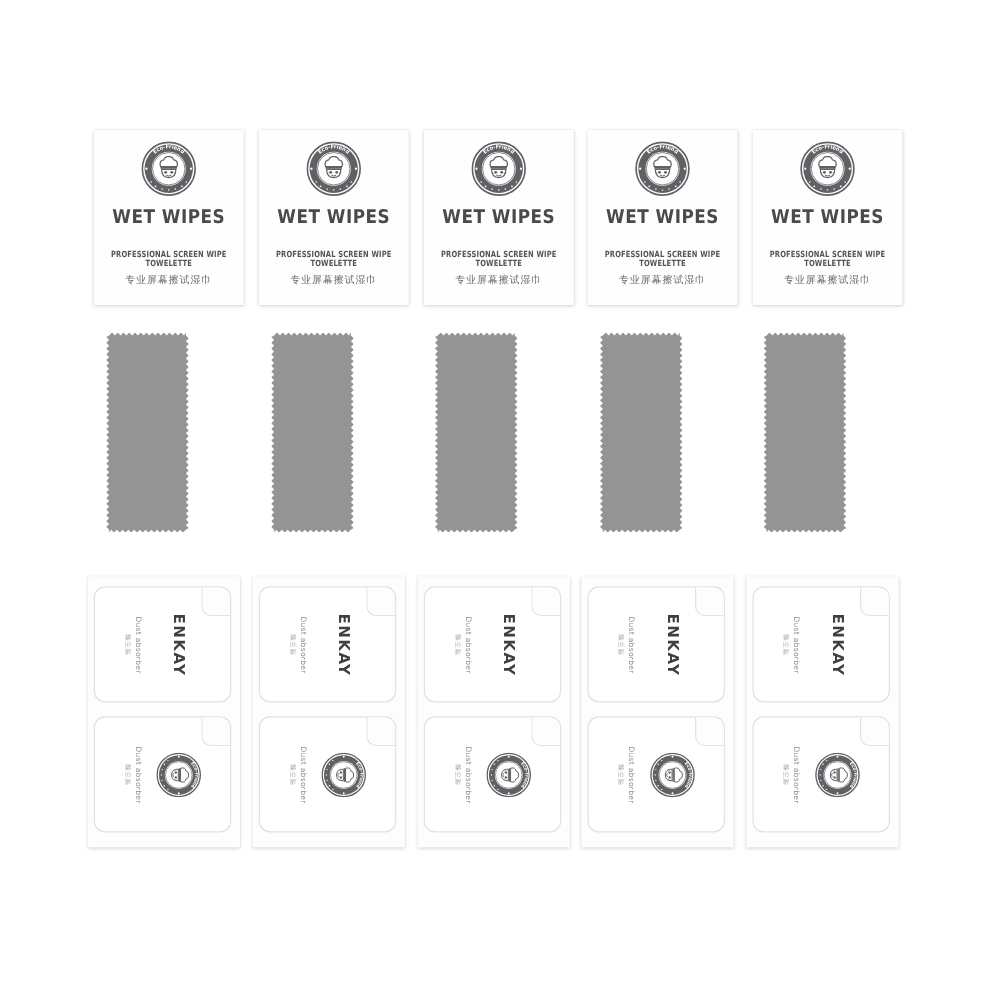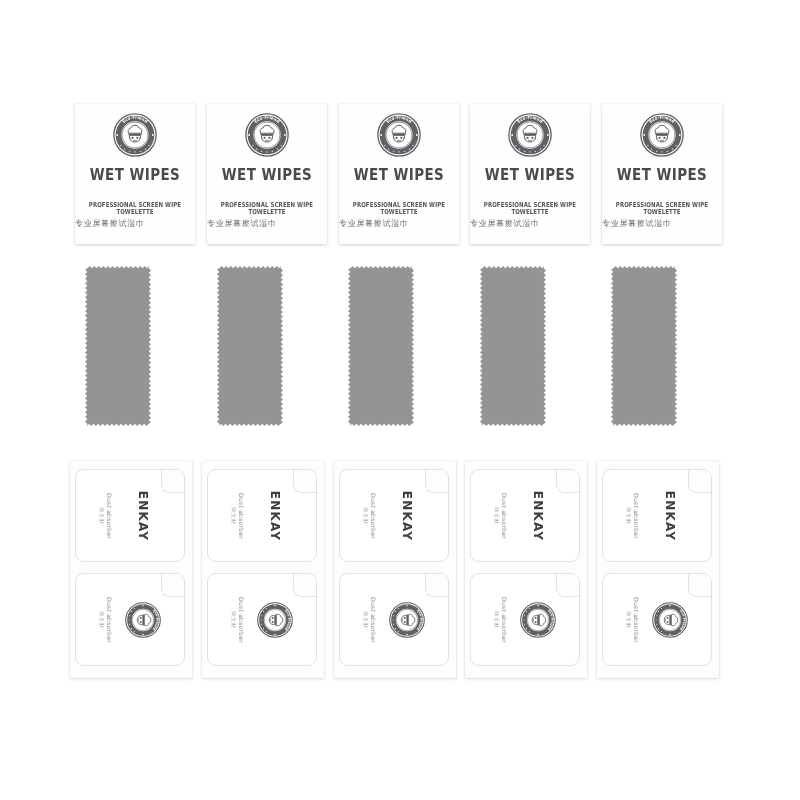--- a/index.html
+++ b/index.html
@@ -30,21 +30,21 @@
     font-size:13.5px;font-weight:bold;letter-spacing:.4px;
     color:#4a4a4a;font-family:"DejaVu Sans",sans-serif;
     transform:scaleY(1.12);
   }
   .wipe-sub{
     position:absolute;left:0;right:0;bottom:30px;text-align:center;
     font-size:5.4px;font-weight:bold;letter-spacing:.12px;color:#555;
     font-family:"DejaVu Sans",sans-serif;transform:scaleY(1.25);
   }
   .wipe-cn{
-    position:absolute;left:0;right:0;bottom:15px;
+    position:absolute;left:0;right:0;bottom:15px;text-align:center;
     font-size:8px;color:#6a6a6a;letter-spacing:.7px;
     font-family:"DejaVu Sans",sans-serif;
   }
 
   
   .row-cloths{position:absolute;top:266px;left:0;width:800px;height:160px;}
   .cloth{position:absolute;top:0;width:66px;height:160px;}
   .cloth svg{display:block;width:100%;height:100%;}
 
   

